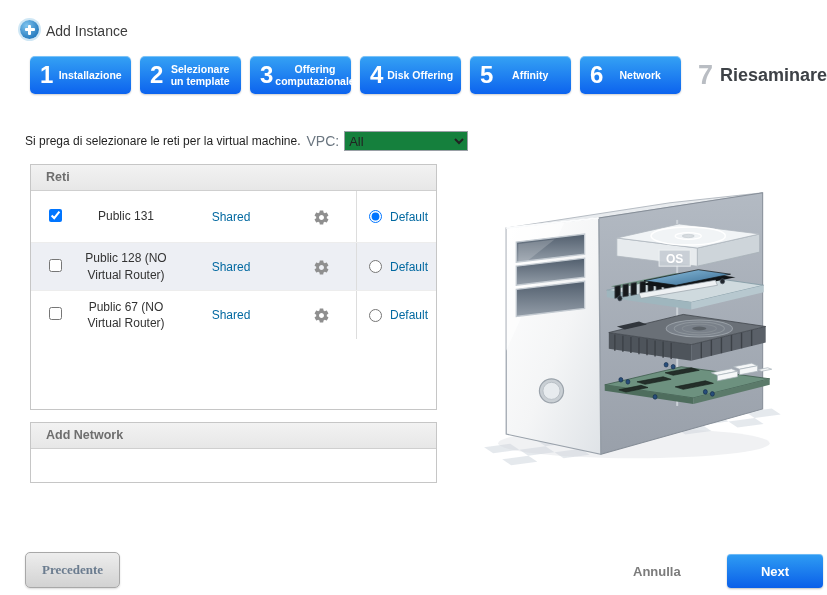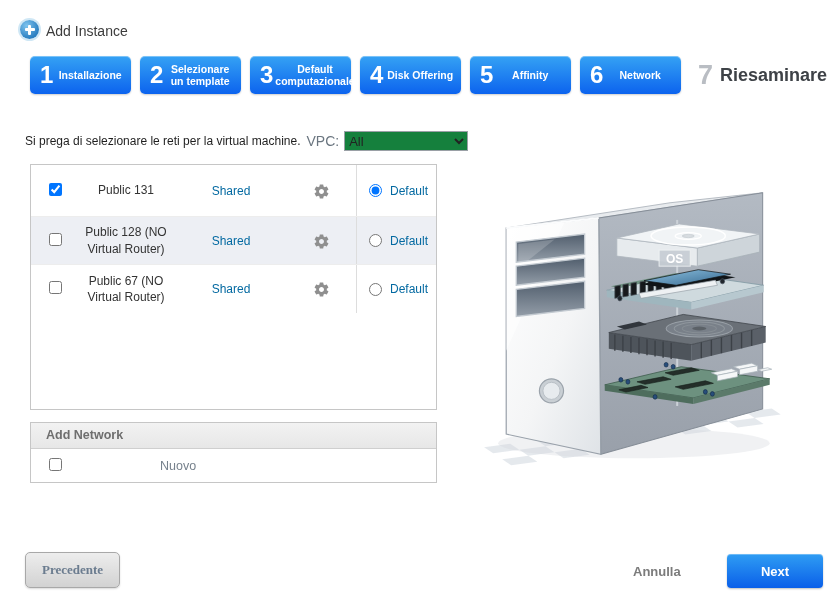--- a/index.html
+++ b/index.html
@@ -78,21 +78,21 @@
     <div class="step-btn">
       <span class="step-num">1</span>
       <span class="step-label">Installazione</span>
     </div>
     <div class="step-btn">
       <span class="step-num">2</span>
       <span class="step-label">Selezionare un template</span>
     </div>
     <div class="step-btn">
       <span class="step-num">3</span>
-      <span class="step-label">Default computazionale</span>
+      <span class="step-label">Offering computazionale</span>
     </div>
     <div class="step-btn">
       <span class="step-num">4</span>
       <span class="step-label">Disk Offering</span>
     </div>
     <div class="step-btn">
       <span class="step-num">5</span>
       <span class="step-label">Affinity</span>
     </div>
     <div class="step-btn">
@@ -107,20 +107,21 @@
 
   <div class="vpc-row">
     <span>Si prega di selezionare le reti per la virtual machine.</span>
     <span class="vpc-label">VPC:</span>
     <select class="vpc-select">
       <option>All</option>
     </select>
   </div>
 
   <div class="panel panel-reti">
+    <div class="panel-hd">Reti</div>
 
     <div class="net-row r1">
       <span class="col-check"><input type="checkbox" checked="checked" style=""></span>
       <span class="col-name">Public 131</span>
       <span class="col-type">Shared</span>
       <span class="col-gear">
         <svg class="gear" viewBox="0 0 24 24">
             <path d="M19.43 12.98c.04-.32.07-.64.07-.98s-.03-.66-.07-.98l2.11-1.65c.19-.15.24-.42.12-.64l-2-3.46c-.12-.22-.39-.3-.61-.22l-2.49 1c-.52-.4-1.08-.73-1.69-.98l-.38-2.65C14.46 2.18 14.25 2 14 2h-4c-.25 0-.46.18-.49.42l-.38 2.65c-.61.25-1.17.59-1.69.98l-2.49-1c-.23-.09-.49 0-.61.22l-2 3.46c-.13.22-.07.49.12.64l2.11 1.65c-.04.32-.07.65-.07.98s.03.66.07.98l-2.11 1.65c-.19.15-.24.42-.12.64l2 3.46c.12.22.39.3.61.22l2.49-1c.52.4 1.08.73 1.69.98l.38 2.65c.03.24.24.42.49.42h4c.25 0 .46-.18.49-.42l.38-2.65c.61-.25 1.17-.59 1.69-.98l2.49 1c.23.09.49 0 .61-.22l2-3.46c.12-.22.07-.49-.12-.64l-2.11-1.65zM12 15.5c-1.93 0-3.5-1.57-3.5-3.5s1.57-3.5 3.5-3.5 3.5 1.57 3.5 3.5-1.57 3.5-3.5 3.5z"></path>
           </svg>
       </span>
@@ -156,24 +157,20 @@
       </span>
       <span class="col-radio">
         <input type="radio" name="default-network" style="">
         <label>Default</label>
       </span>
     </div>
   </div>
 
   <div class="panel panel-addnet">
     <div class="panel-hd">Add Network</div>
-    <div class="addnet-row">
-      <span class="col-check"><input type="checkbox" style=""></span>
-      <span class="lbl">Nuovo</span>
-    </div>
   </div>
 
   <svg class="illu" viewBox="0 0 350 330">
     <defs>
       <linearGradient id="frontG" x1="0" y1="0" x2="1" y2="1">
         <stop offset="0" stop-color="#ffffff"></stop>
           <stop offset=".55" stop-color="#f4f5f6"></stop>
           <stop offset="1" stop-color="#dfe3e7"></stop>
       </linearGradient>
       <linearGradient id="bayG" x1="0" y1="0" x2="0" y2="1">

